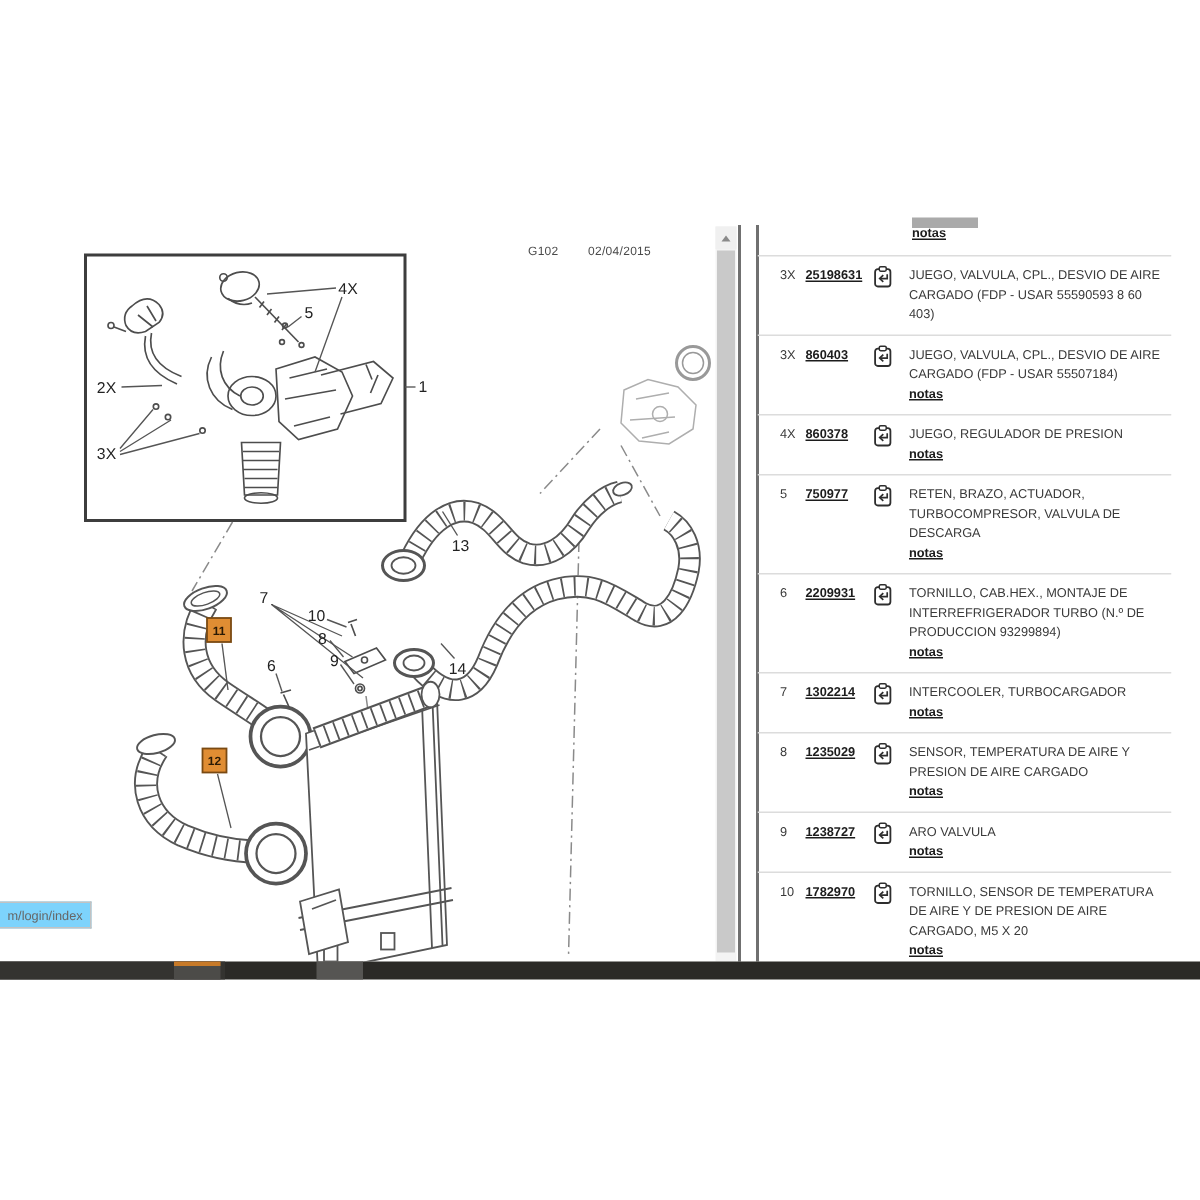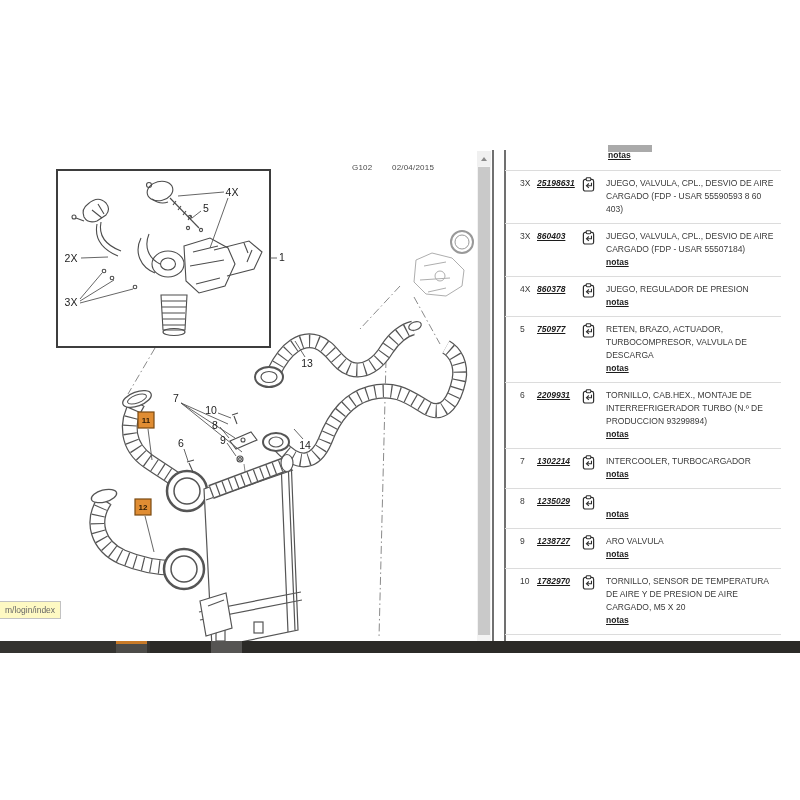--- a/index.html
+++ b/index.html
@@ -21,32 +21,32 @@
   .pane-divider{position:absolute;top:150px;width:2px;height:491px;background:#707070;}
   .div-a{left:492px;}
   .div-b{left:504px;}
 
   
   .list-pane{position:absolute;left:505px;top:145px;width:276px;height:496px;overflow:hidden;
              font-size:8.5px;line-height:13px;}
   .plist-row{position:relative;display:flex;align-items:flex-start;
              padding:6px 4px 7px 15px;border-bottom:1px solid #dcdcdc;}
   .col-pos{width:17px;flex:none;color:#3a3a3a;}
-  .col-part{width:45px;flex:none;font-style:italic;}
+  .col-part{width:45px;flex:none;}
   .part-link{font-weight:bold;color:#1c1c1c;text-decoration:underline;cursor:pointer;}
   .col-icon{width:24px;flex:none;padding-top:0px;}
   .col-desc{flex:1;max-width:186px;color:#3a3a3a;}
   .notas-link{display:inline-block;font-weight:bold;color:#1c1c1c;text-decoration:underline;cursor:pointer;}
   .top-partial{position:relative;height:25px;border-bottom:1px solid #dcdcdc;}
   .top-partial .notas-link{position:absolute;left:103px;top:4px;}
   .smudge{position:absolute;left:103px;top:-2px;width:44px;height:9px;background:#9b9b9b;opacity:.85;}
 
   
   .status-tooltip{position:absolute;left:0;top:601px;height:16px;line-height:16px;
-      background:#fef9c3;border:1px solid #c2c2c2;border-left:none;padding:0 5px;
+      background:#7dd3fc;border:1px solid #c2c2c2;border-left:none;padding:0 5px;
       font-size:8.5px;color:#666;}
   .taskbar{position:absolute;left:0;top:641px;width:800px;height:12px;background:#2b2a27;}
   .tb-seg-left{position:absolute;left:0;top:0;width:150px;height:12px;background:#343330;}
   .tb-seg-active{position:absolute;left:116px;top:0;width:31px;height:12px;background:#4c4b48;
       border-top:3px solid #c87a28;box-sizing:border-box;}
   .tb-seg-gray{position:absolute;left:211px;top:0;width:31px;height:12px;background:#565553;}
 
   svg text{font-family:"Liberation Sans","DejaVu Sans",sans-serif;}
 </style>
 </head>
@@ -302,21 +302,21 @@
         </div>
         <div class="plist-row">
           <span class="col-pos">8</span>
           <span class="col-part"><a class="part-link">1235029</a></span>
           <span class="col-icon"><svg viewBox="0 0 14 16" width="13" height="15">
               <rect x="1.5" y="2.5" width="11" height="12.5" rx="2" fill="#fff" stroke="#2e2e2e" stroke-width="1.3"></rect>
               <rect x="4.5" y="0.8" width="5" height="3.2" rx="1" fill="#fff" stroke="#2e2e2e" stroke-width="1.1"></rect>
               <path d="M10.2 6.2 V9.3 H5.4" fill="none" stroke="#2e2e2e" stroke-width="1.2"></path>
               <path d="M7.4 6.9 L4.8 9.3 L7.4 11.7" fill="none" stroke="#2e2e2e" stroke-width="1.2"></path>
             </svg></span>
-          <span class="col-desc"><br><a class="notas-link">notas</a></span>
+          <span class="col-desc"><span>SENSOR, TEMPERATURA DE AIRE Y PRESION DE AIRE CARGADO</span><br><a class="notas-link">notas</a></span>
         </div>
         <div class="plist-row">
           <span class="col-pos">9</span>
           <span class="col-part"><a class="part-link">1238727</a></span>
           <span class="col-icon"><svg viewBox="0 0 14 16" width="13" height="15">
               <rect x="1.5" y="2.5" width="11" height="12.5" rx="2" fill="#fff" stroke="#2e2e2e" stroke-width="1.3"></rect>
               <rect x="4.5" y="0.8" width="5" height="3.2" rx="1" fill="#fff" stroke="#2e2e2e" stroke-width="1.1"></rect>
               <path d="M10.2 6.2 V9.3 H5.4" fill="none" stroke="#2e2e2e" stroke-width="1.2"></path>
               <path d="M7.4 6.9 L4.8 9.3 L7.4 11.7" fill="none" stroke="#2e2e2e" stroke-width="1.2"></path>
             </svg></span>

